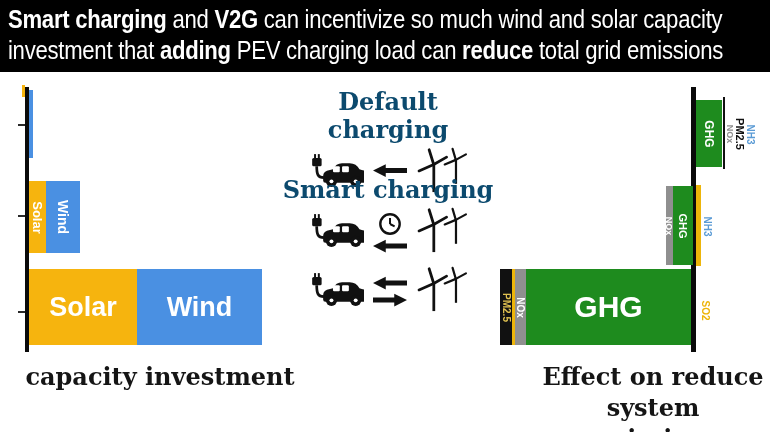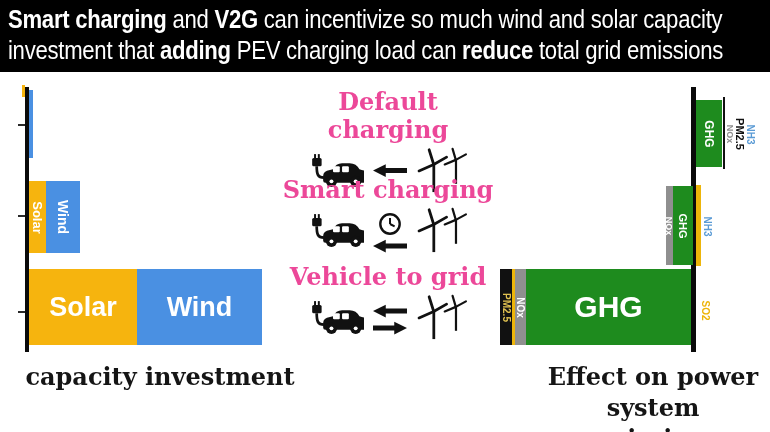--- a/index.html
+++ b/index.html
@@ -19,21 +19,21 @@
   .tick{height:2px;background:#2a2a2a;}
   .bar{box-sizing:border-box;}
   .vwrap{display:flex;align-items:center;justify-content:center;}
   .vtext{transform:rotate(90deg);white-space:nowrap;font-weight:700;
          font-family:"Liberation Sans",sans-serif;}
   .hlabel{display:flex;align-items:center;justify-content:center;color:#fff;font-weight:700;
           font-family:"Liberation Sans",sans-serif;}
 
   
   .scenario{position:absolute;left:281px;width:214px;text-align:center;}
-  .scn-title{font-family:"DejaVu Serif",serif;font-weight:700;font-size:24px;color:#ec4899;
+  .scn-title{font-family:"DejaVu Serif",serif;font-weight:700;font-size:24px;color:#0c4a6e;
              line-height:28px;}
   .scn-icons{display:flex;align-items:center;justify-content:center;gap:9px;margin-top:4px;height:48px;}
   .stack{display:flex;flex-direction:column;align-items:center;gap:3px;}
 
   
   .caption{position:absolute;font-family:"DejaVu Serif",serif;font-weight:700;font-size:24px;
            line-height:31px;color:#151515;text-align:center;}
 </style>
 </head>
 <body>
@@ -150,21 +150,20 @@
             <line x1="43" y1="14" x2="39.5" y2="2"></line>
               <line x1="43" y1="14" x2="31" y2="19"></line>
               <line x1="43" y1="14" x2="54" y2="8"></line>
           </g>
         </svg>
       </span>
     </div>
   </div>
 
   <div class="scenario" style="top:263px">
-    <div class="scn-title">Vehicle to grid</div>
     <div class="scn-icons">
       <span>
         <svg width="56" height="38" viewBox="0 0 74 48">
           <rect x="8" y="3" width="2.6" height="6" fill="#111"></rect>
             <rect x="13" y="3" width="2.6" height="6" fill="#111"></rect>
           <rect x="5.5" y="8" width="12.5" height="11" rx="2" fill="#111"></rect>
           <path d="M11.5 19 C11.5 30 13 34 21 34" stroke="#111" stroke-width="3.6" fill="none"></path>
           <path d="M20 38 v-6 q0 -7 9 -8 l4 -1 q4 -8 12 -8 h10 q9 0 13 8 l3 1 q7 1 7 7 v7 q0 3 -3 3 h-52 q-3 0 -3 -3 z" fill="#111"></path>
           <rect x="33" y="19" width="9" height="8" rx="1.5" fill="#fff"></rect>
           <rect x="45" y="19" width="9" height="8" rx="1.5" fill="#fff"></rect>
@@ -240,17 +239,17 @@
     <span>GHG</span>
   </div>
   <div class="abs vwrap" style="left:699px;top:284px;width:12px;height:52px">
     <span class="vtext" style="font-size:10px;color:#EDB50A">SO2</span>
   </div>
 
   <div class="caption" style="left:10px;top:361px;width:300px">
     <div>capacity investment</div>
   </div>
   <div class="caption" style="left:540px;top:361px;width:226px">
-    <div>Effect on power</div>
+    <div>Effect on reduce</div>
     <div>system emissions</div>
   </div>
 
 </div>
 
 </body></html>

